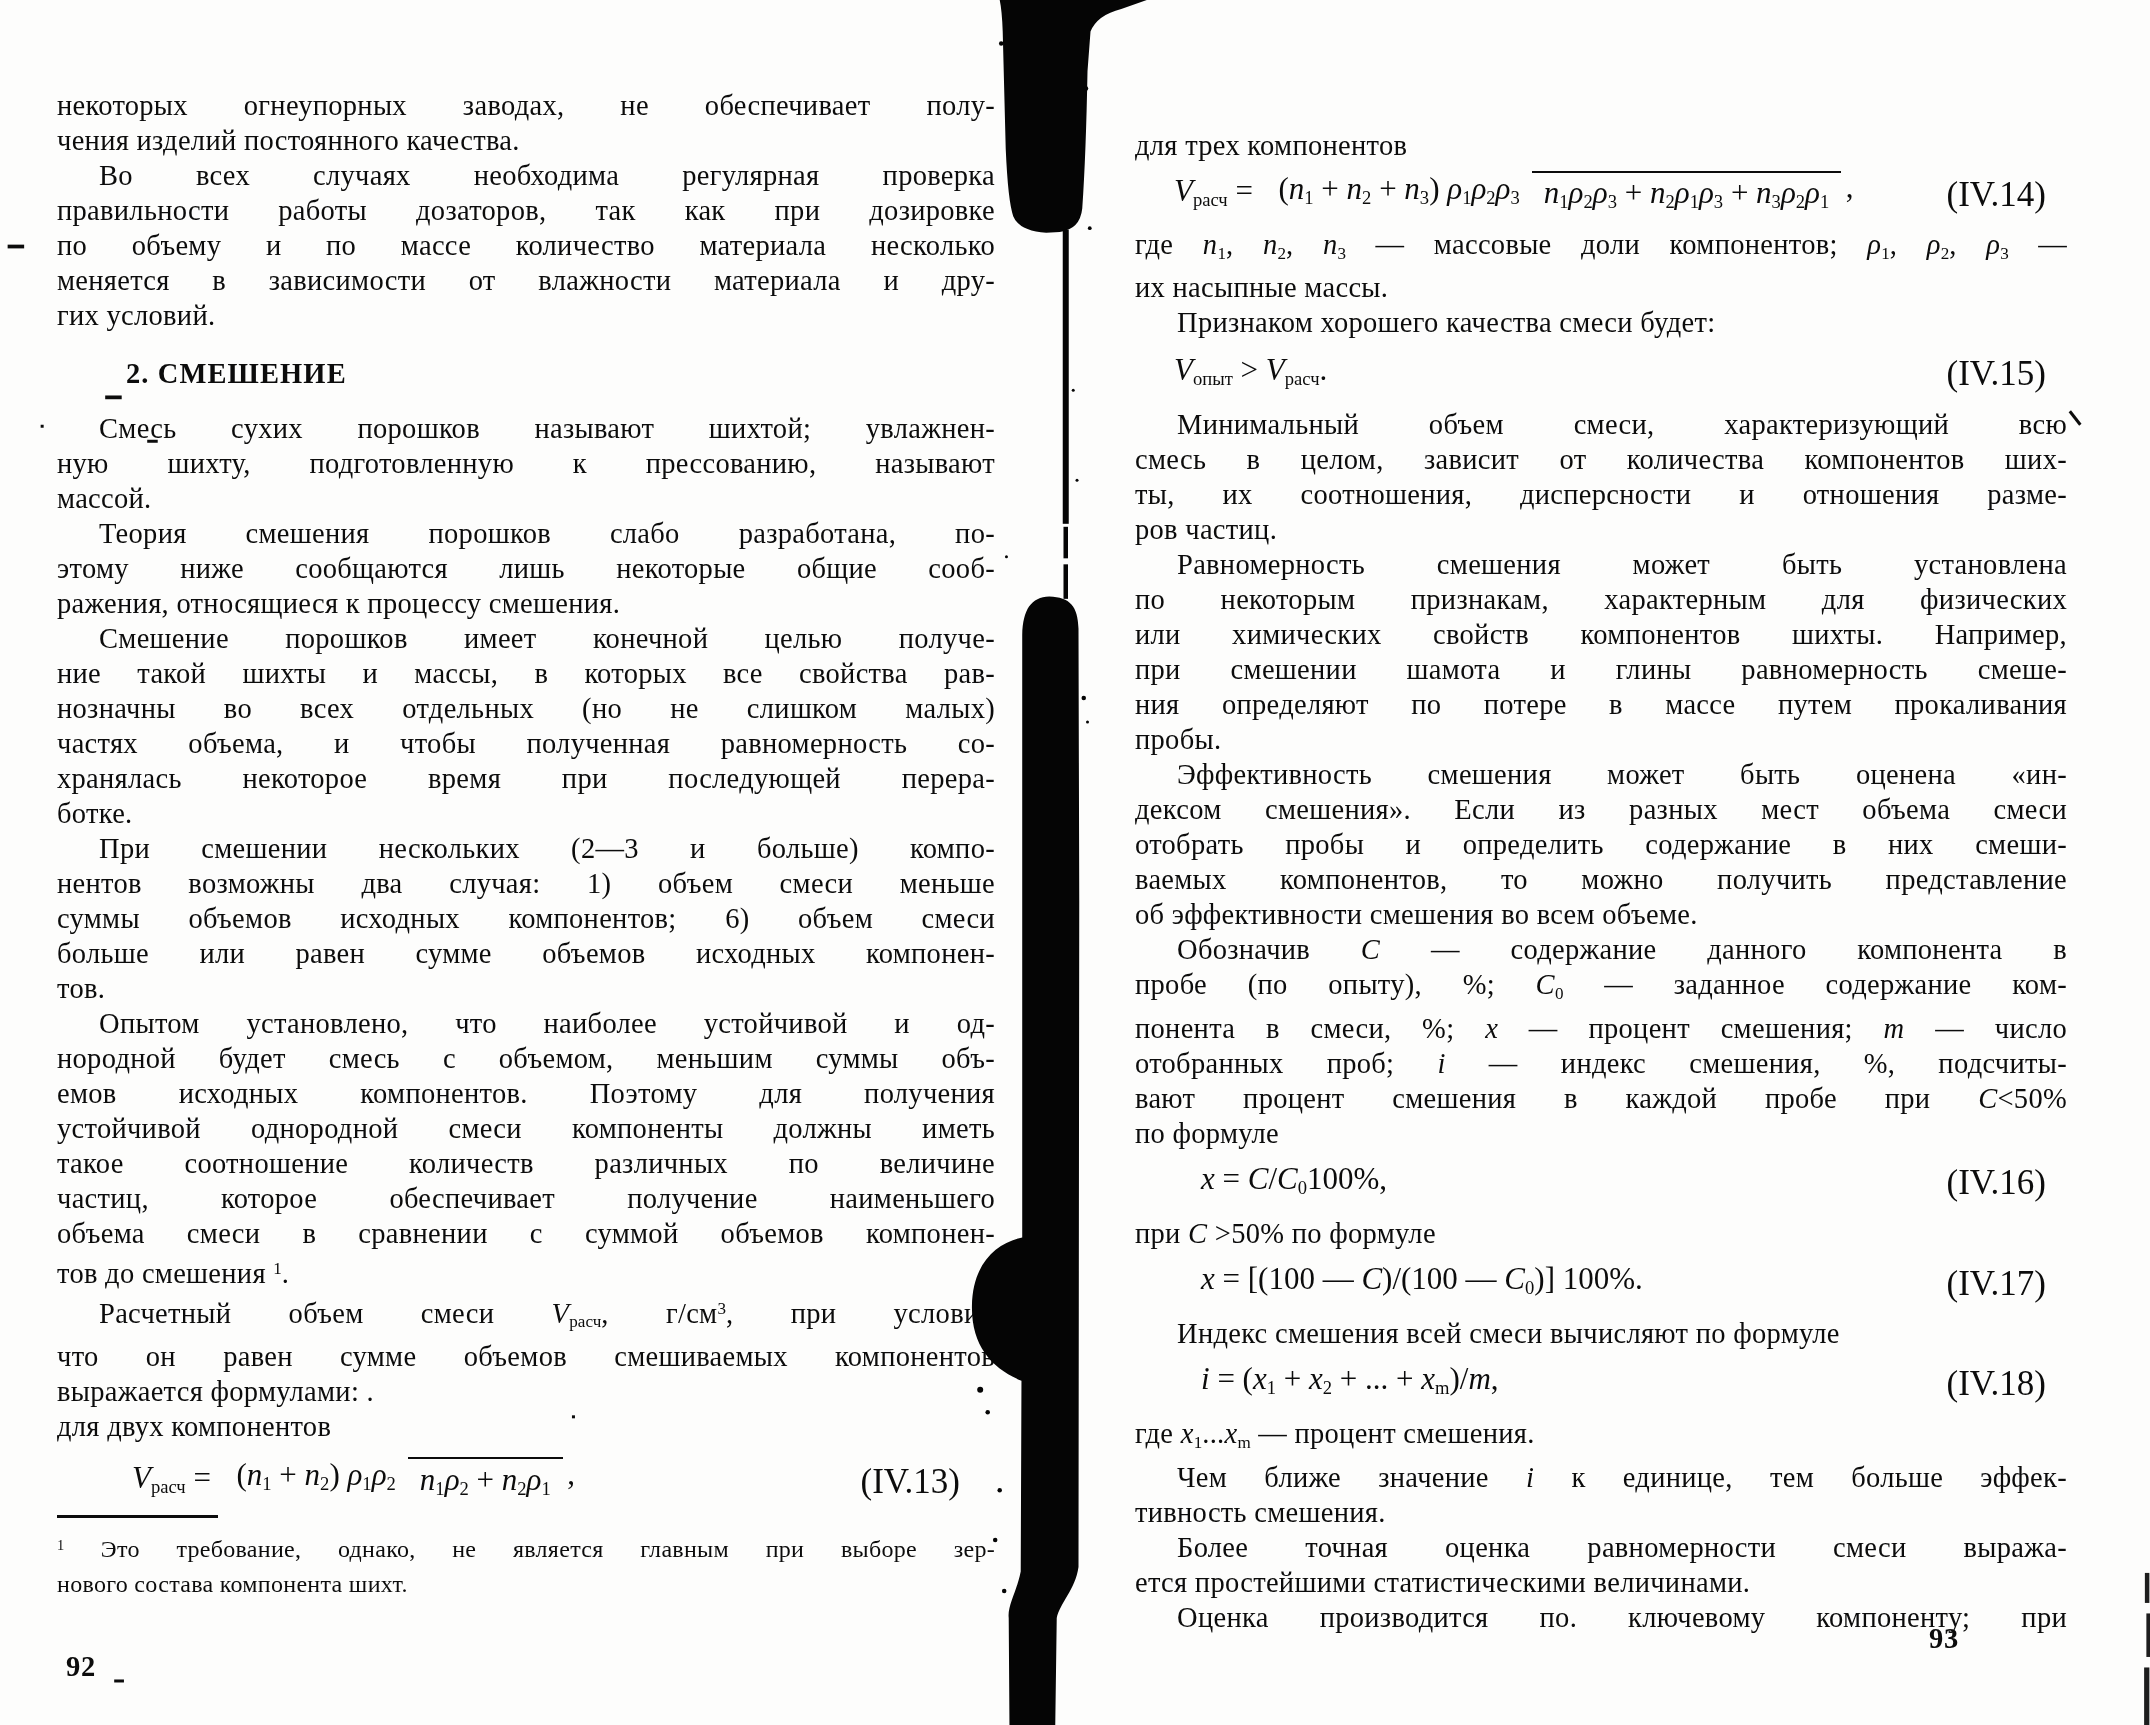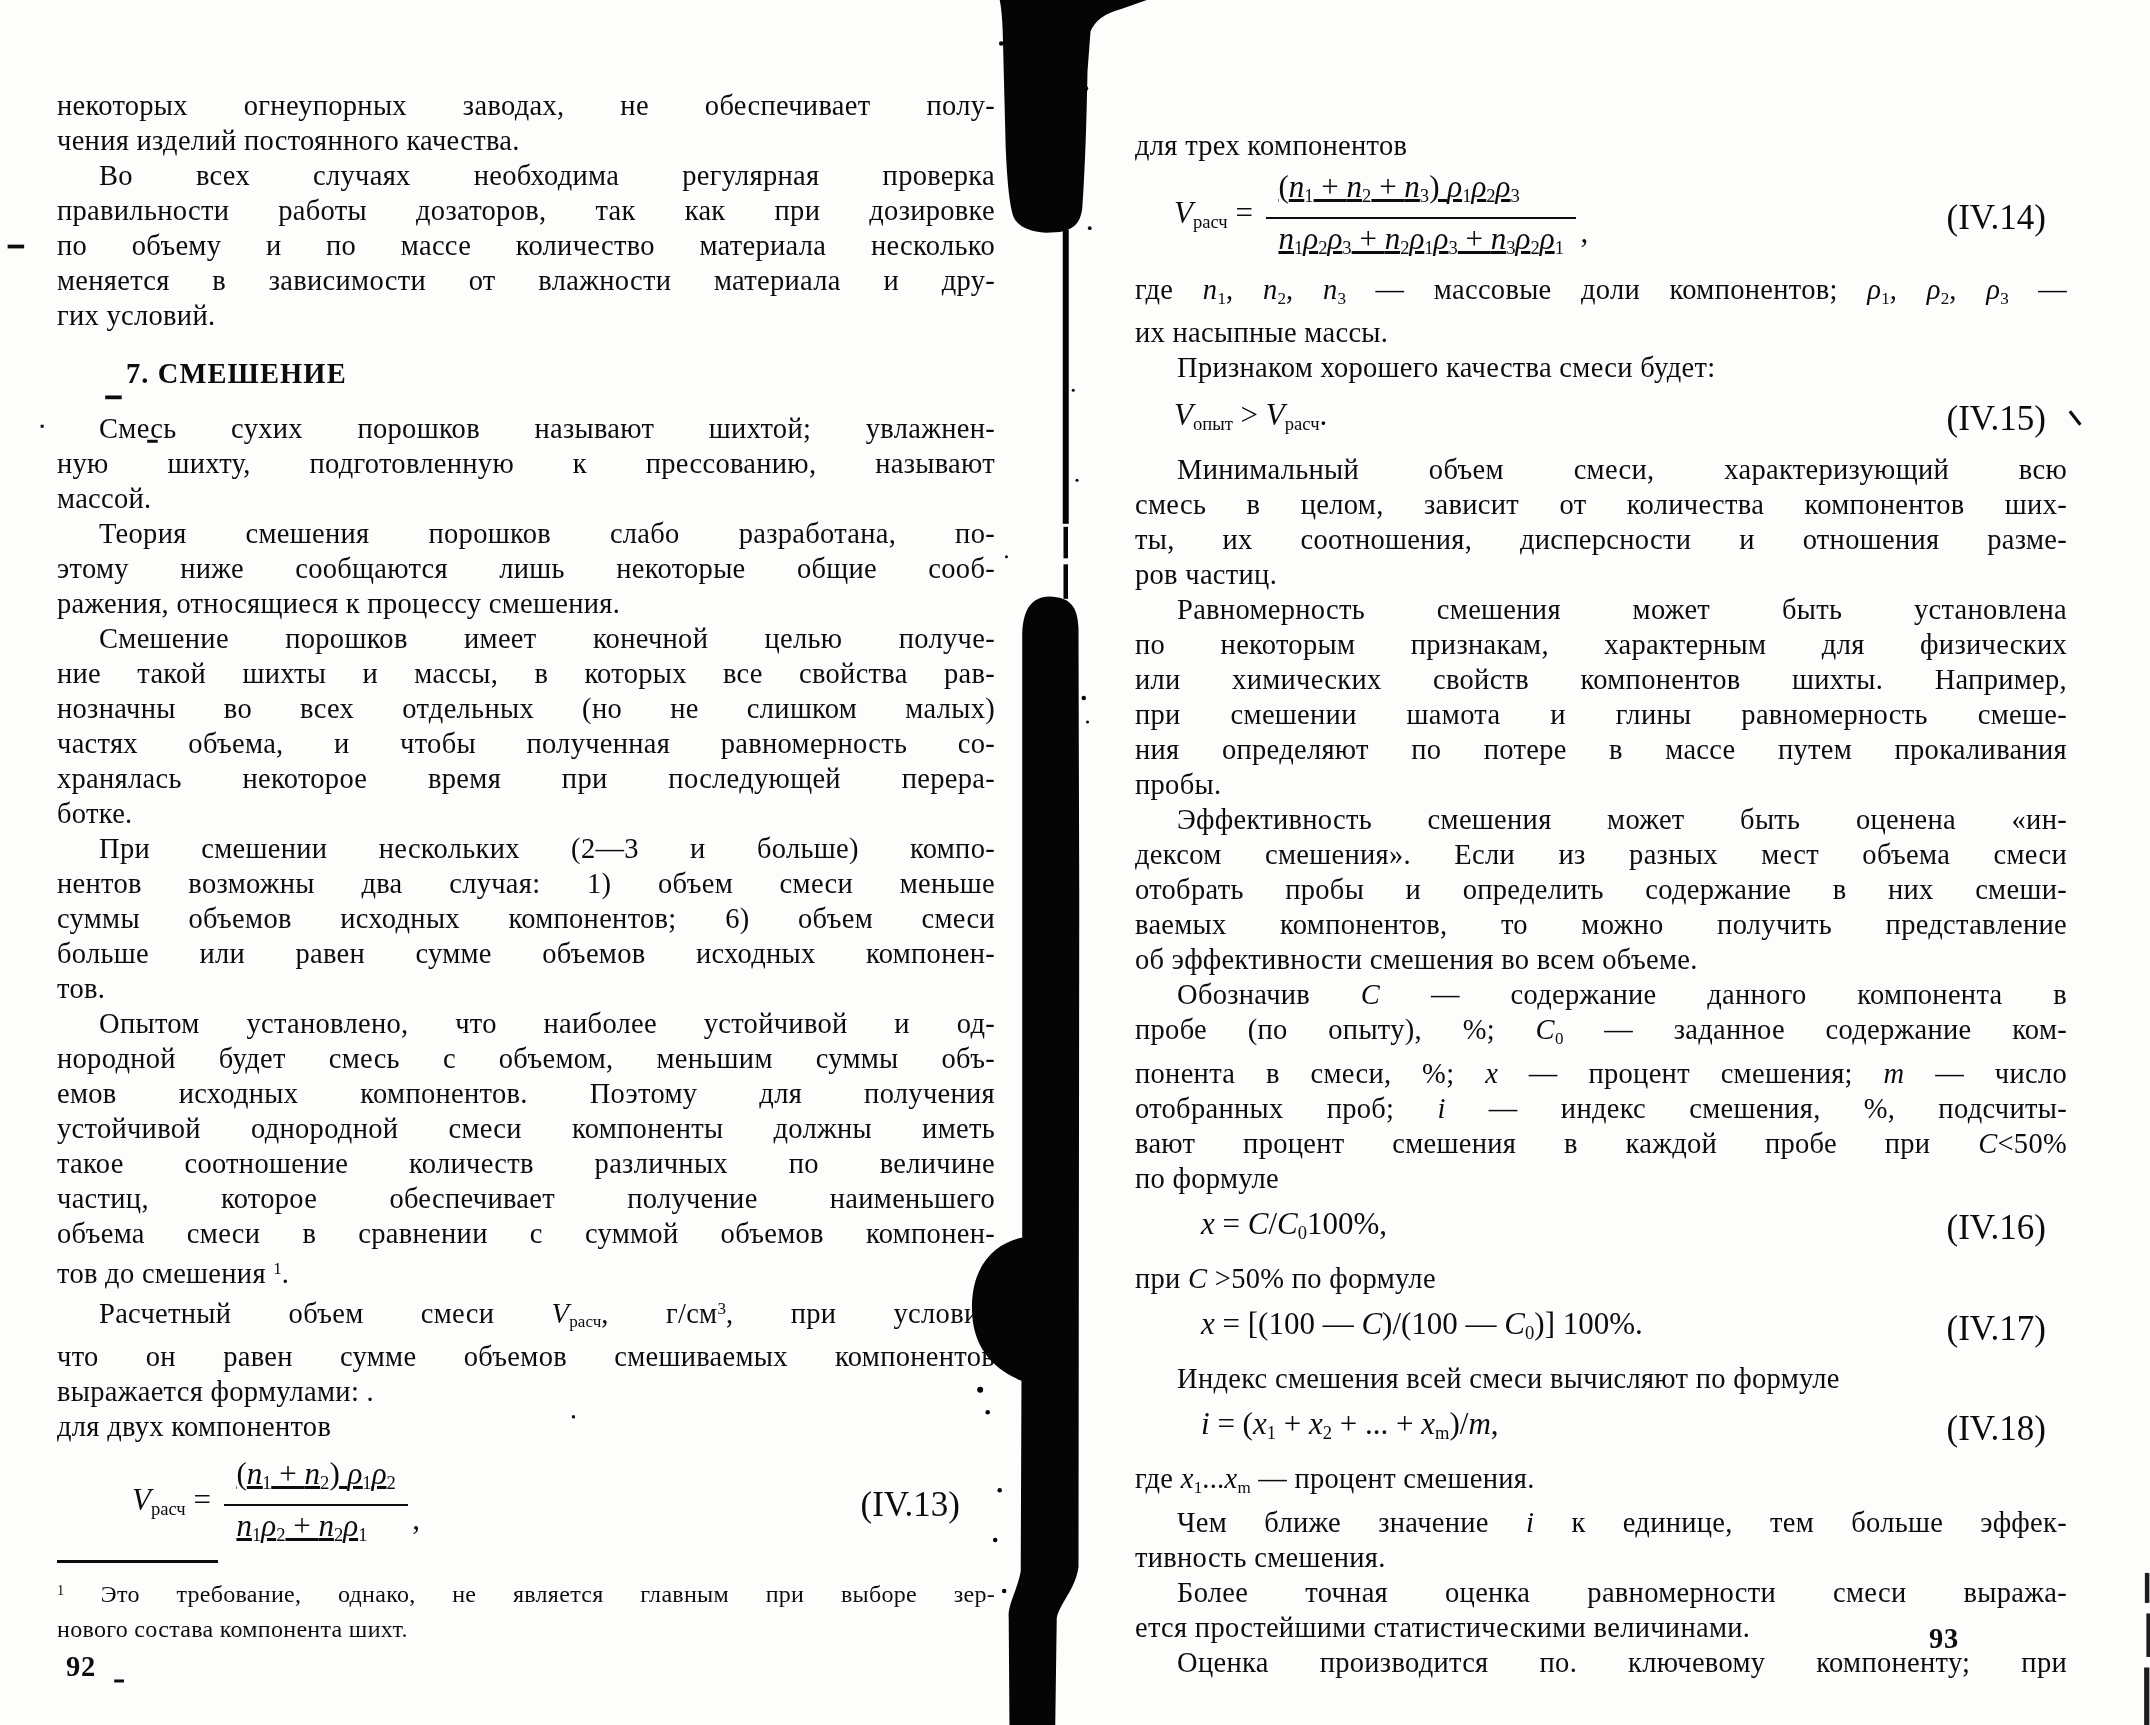--- a/index.html
+++ b/index.html
@@ -22,21 +22,21 @@
   .h2{
     font-size:28.5px;line-height:33px;font-weight:bold;letter-spacing:1.1px;
     margin:24px 0 21px 69px;
   }
   .footnote{margin-top:10.5px;}
   .footnote .line{font-size:24px;line-height:34px;}
   .frule{border-top:3px solid #0c0c0c;width:161px;margin:7.5px 0 10.5px 0;}
   .formula{display:flex;align-items:center;font-size:31px;line-height:35px;}
   .formula i{font-family:"Liberation Serif","DejaVu Serif",serif;}
   .formula .f-lhs{margin-right:13.5px;white-space:nowrap;}
-  .frac{display:inline-flex;flex-direction:column;text-align:left;text-decoration:underline;}
+  .frac{display:inline-flex;text-align:right;}
   .fr-num{padding:0 12px 3.8px;white-space:nowrap;}
   .fr-den{border-top:2.3px solid #0c0c0c;padding:2.3px 12px 0;white-space:nowrap;}
   .f-tail{align-self:flex-end;padding-bottom:16.5px;margin-left:4.5px;}
   .f-body{white-space:nowrap;}
   .f-no{margin-left:auto;white-space:nowrap;font-size:35px;}
   .page.left .f-no{margin-right:35px;}
   .page.right .f-no{margin-right:21px;}
   .formula.inline{line-height:38px;}
   #iv13{margin:12px 0 0;padding-left:75px;}
   #iv14{margin:6px 0 6px;padding-left:39px;}
@@ -57,21 +57,21 @@
       <div class="line">некоторых огнеупорных заводах, не обеспечивает полу-</div>
       <div class="line last">чения изделий постоянного качества.</div>
     </div>
     <div class="para indent">
       <div class="line first">Во всех случаях необходима  регулярная проверка</div>
       <div class="line">правильности работы дозаторов, так как при дозировке</div>
       <div class="line">по объему и по массе количество материала несколько</div>
       <div class="line">меняется в зависимости от влажности материала и дру-</div>
       <div class="line last">гих условий.</div>
     </div>
-    <div class="h2">7. СМЕШЕНИЕ</div>
+    <div class="h2">2. СМЕШЕНИЕ</div>
     <div class="para indent">
       <div class="line first">Смесь сухих порошков называют шихтой; увлажнен-</div>
       <div class="line">ную шихту, подготовленную к прессованию, называют</div>
       <div class="line last">массой.</div>
     </div>
     <div class="para indent">
       <div class="line first">Теория смешения порошков слабо разработана, по-</div>
       <div class="line">этому ниже сообщаются  лишь некоторые общие сооб-</div>
       <div class="line last">ражения, относящиеся к процессу смешения.</div>
     </div>

